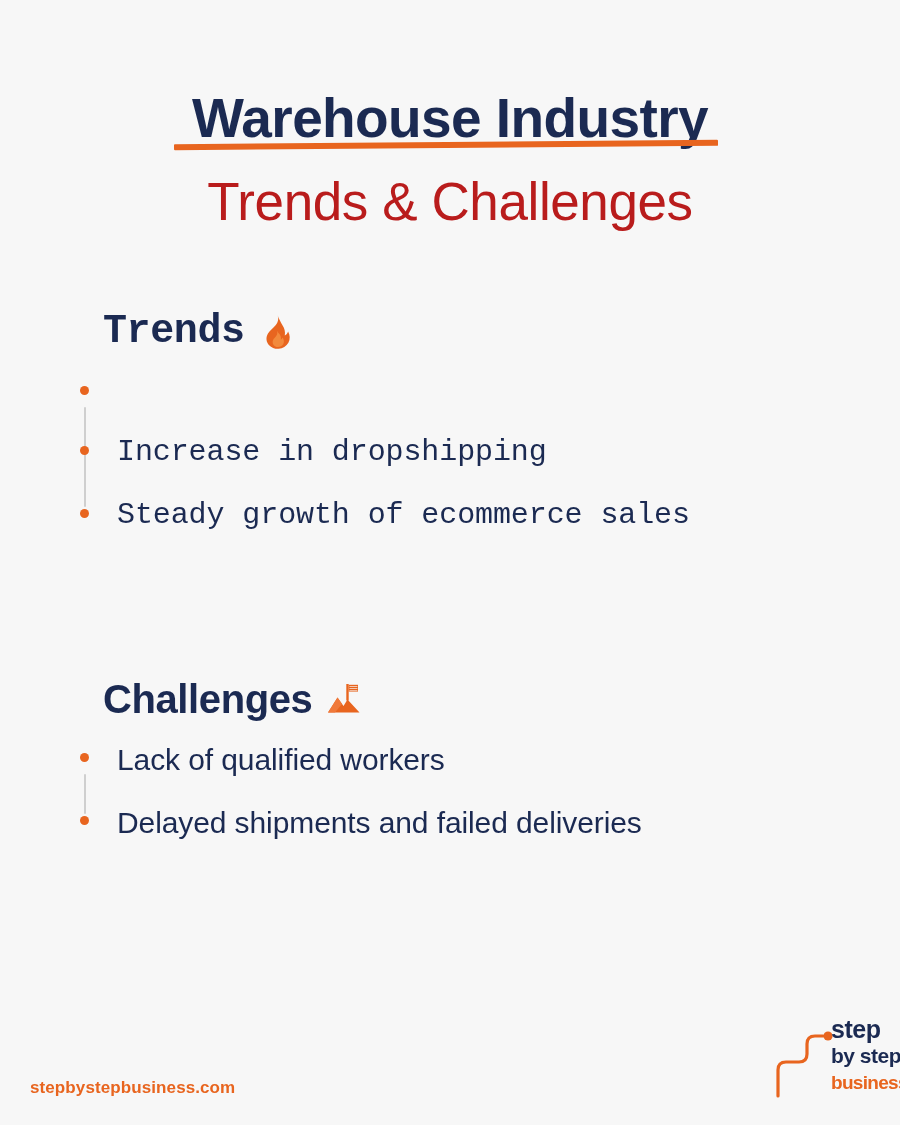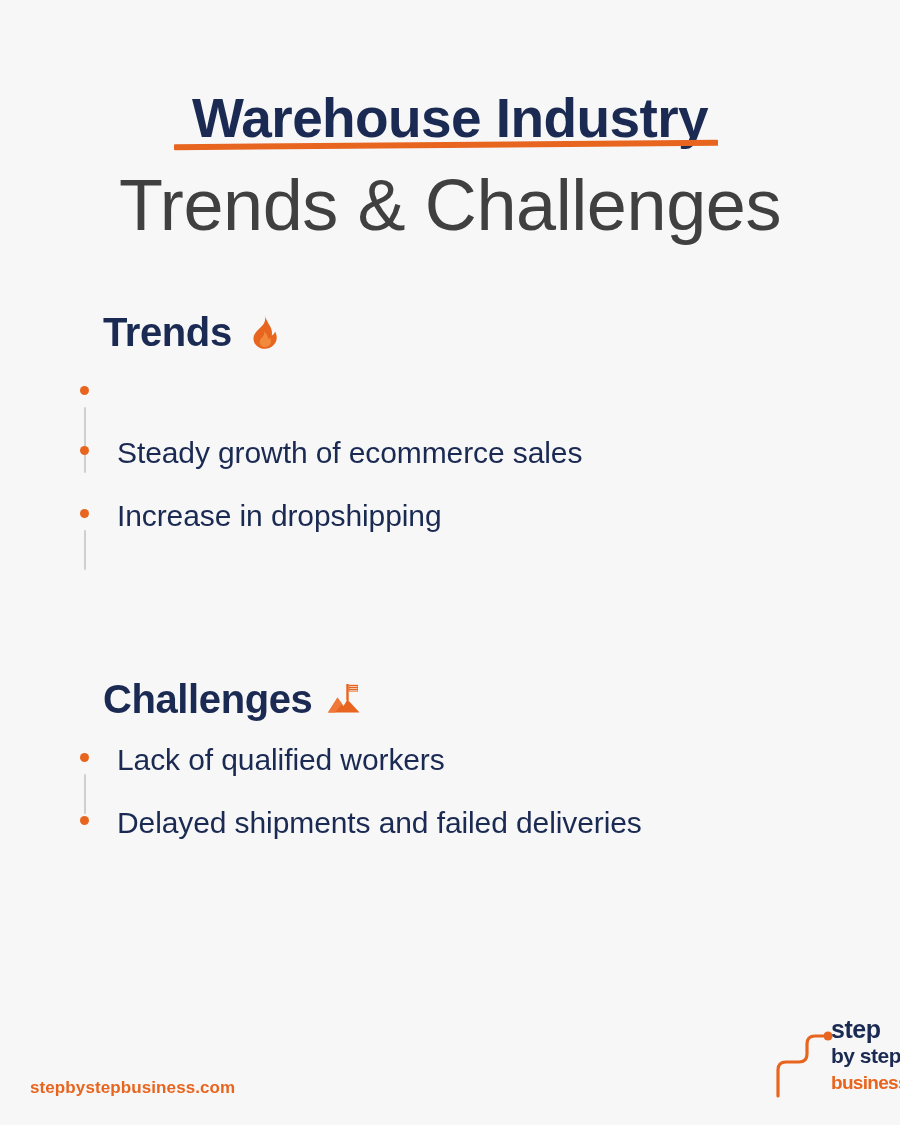--- a/index.html
+++ b/index.html
@@ -46,36 +46,36 @@
     position: absolute;
     left: -18px;
     right: -10px;
     bottom: 2px;
     height: 6px;
     background: #e8651f;
     border-radius: 1px;
     transform: rotate(-0.45deg);
   }
   .title-sub {
-    font-size: 72px;
+    font-size: 53px;
     font-weight: normal;
-    color: #404040;
+    color: #b91c1c;
     letter-spacing: -0.4px;
     line-height: 1.2;
-    margin-top: 12px;
+    margin-top: 20px;
     white-space: nowrap;
   }
 
   
   .section {
     position: absolute;
     left: 0;
     width: 900px;
   }
-  #section-trends { top: 305px; }
+  #section-trends { top: 305px; font-family: Liberation Mono, monospace; }
   #section-challenges { top: 672px; }
 
   .section-heading {
     display: flex;
     align-items: center;
     margin-left: 103px;
     height: 54px;
   }
   .section-heading-text {
     font-size: 40px;
@@ -224,26 +224,26 @@
       </span>
     </div>
 
     <ul class="bullet-list">
       <li class="bullet-item">
         <span class="bullet-dot"></span>
         <span class="bullet-connector conn-tall"></span>
       </li>
       <li class="bullet-item">
         <span class="bullet-dot"></span>
-        <span class="bullet-text">Steady growth of ecommerce sales</span>
-      </li>
-      <li class="bullet-item">
-        <span class="bullet-dot"></span>
         <span class="bullet-connector conn-short"></span>
         <span class="bullet-text">Increase in dropshipping</span>
+      </li>
+      <li class="bullet-item">
+        <span class="bullet-dot"></span>
+        <span class="bullet-text">Steady growth of ecommerce sales</span>
       </li>
     </ul>
   </div>
 
   <div class="section" id="section-challenges">
     <div class="section-heading">
       <span class="section-heading-text">Challenges</span>
       <span class="section-icon">
         <svg width="36" height="34" viewBox="0 0 36 34" aria-hidden="true">
           <path d="M2.0 30.5 L11.5 15.5 L17.5 24.0 L21.5 17.5 L33.5 30.5 Z" fill="#e8651f"></path>

